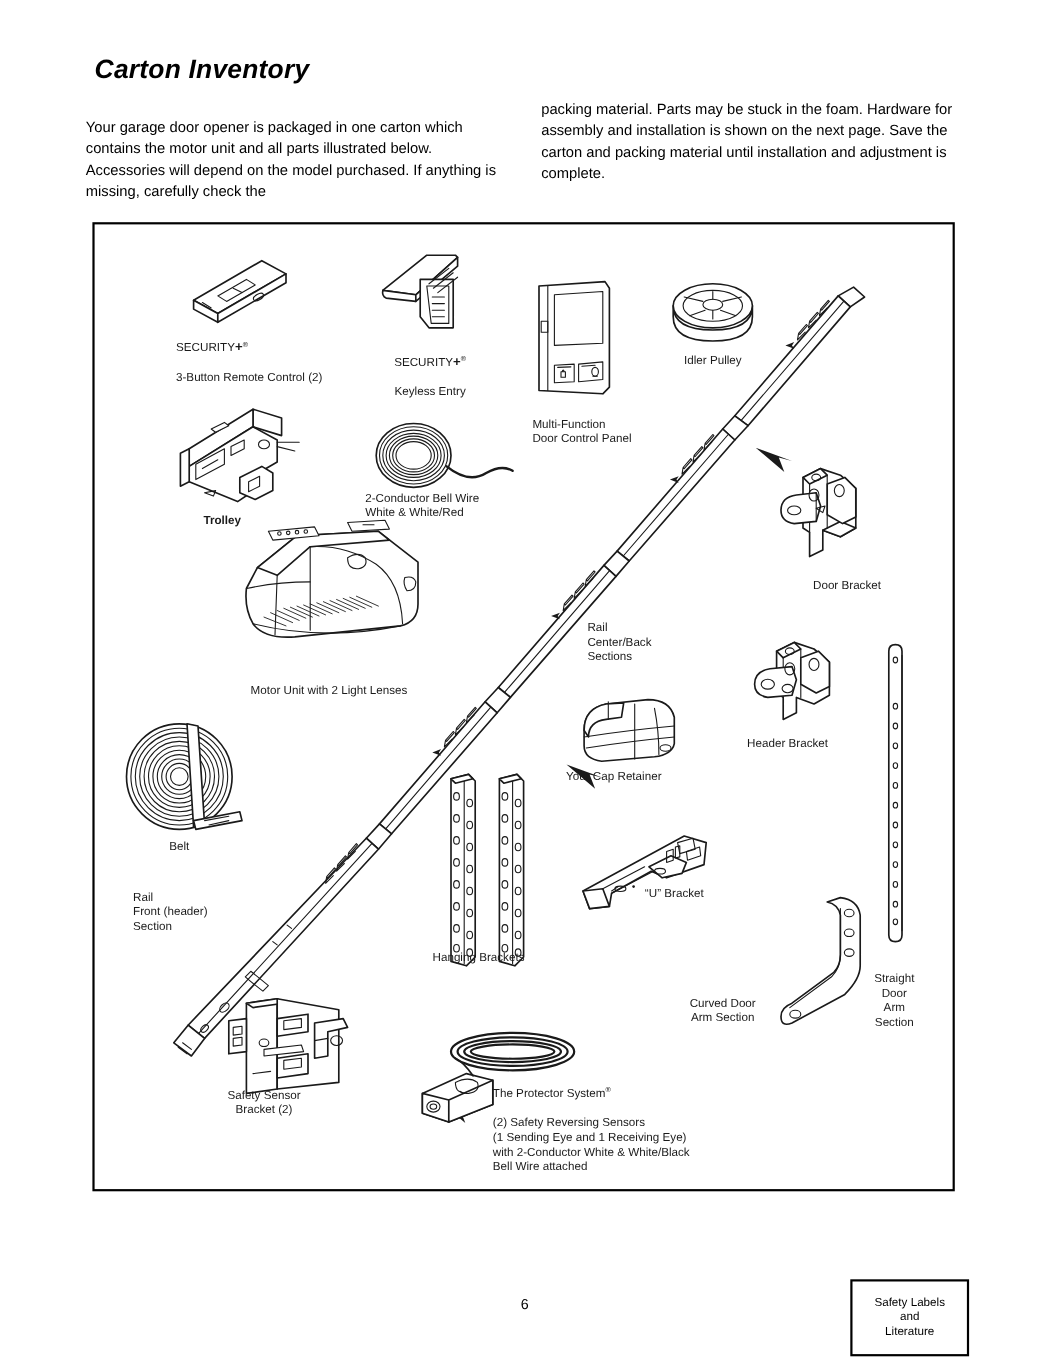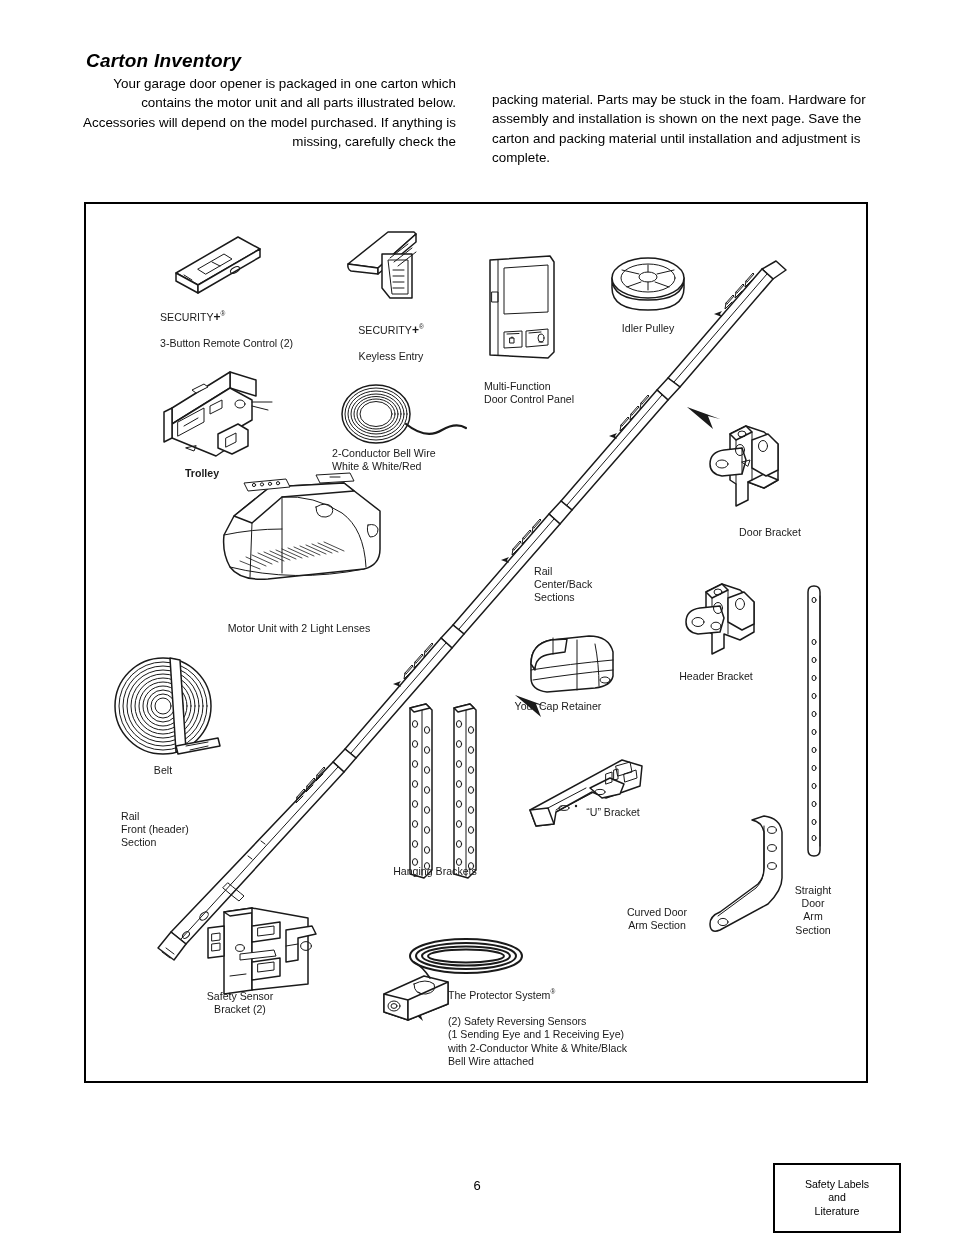--- a/index.html
+++ b/index.html
@@ -14,33 +14,33 @@
     font-family: "Liberation Sans", sans-serif;
     color: #000000;
     overflow: hidden;
   }
 
   
   .page-title {
     position: absolute;
     left: 86px;
     top: 50px;
-    font-size: 19px;
+    font-size: 24px;
     font-weight: bold;
     font-style: italic;
     letter-spacing: 0.2px;
   }
 
   .intro-col {
     position: absolute;
     font-size: 13.4px;
     line-height: 19.4px;
     width: 378px;
   }
-  .intro-col.left  { left: 78px;  top: 74px; text-align: right; }
+  .intro-col.left  { left: 78px;  top: 106px; }
   .intro-col.right { left: 492px; top: 90px; }
 
   
   .diagram-frame {
     position: absolute;
     left: 84px;
     top: 202px;
     width: 784px;
     height: 881px;
     border: 2px solid #000;
@@ -77,21 +77,21 @@
     top: 1178px;
     text-align: center;
     font-size: 13px;
   }
 
   
   .safety-box {
     position: absolute;
     left: 687px;
     top: 959px;
-    width: 128px;
+    width: 108px;
     height: 70px;
     border: 2px solid #000;
     box-sizing: border-box;
     display: flex;
     align-items: center;
     justify-content: center;
     text-align: center;
     font-size: 10.6px;
     line-height: 13.4px;
     white-space: pre-line;

